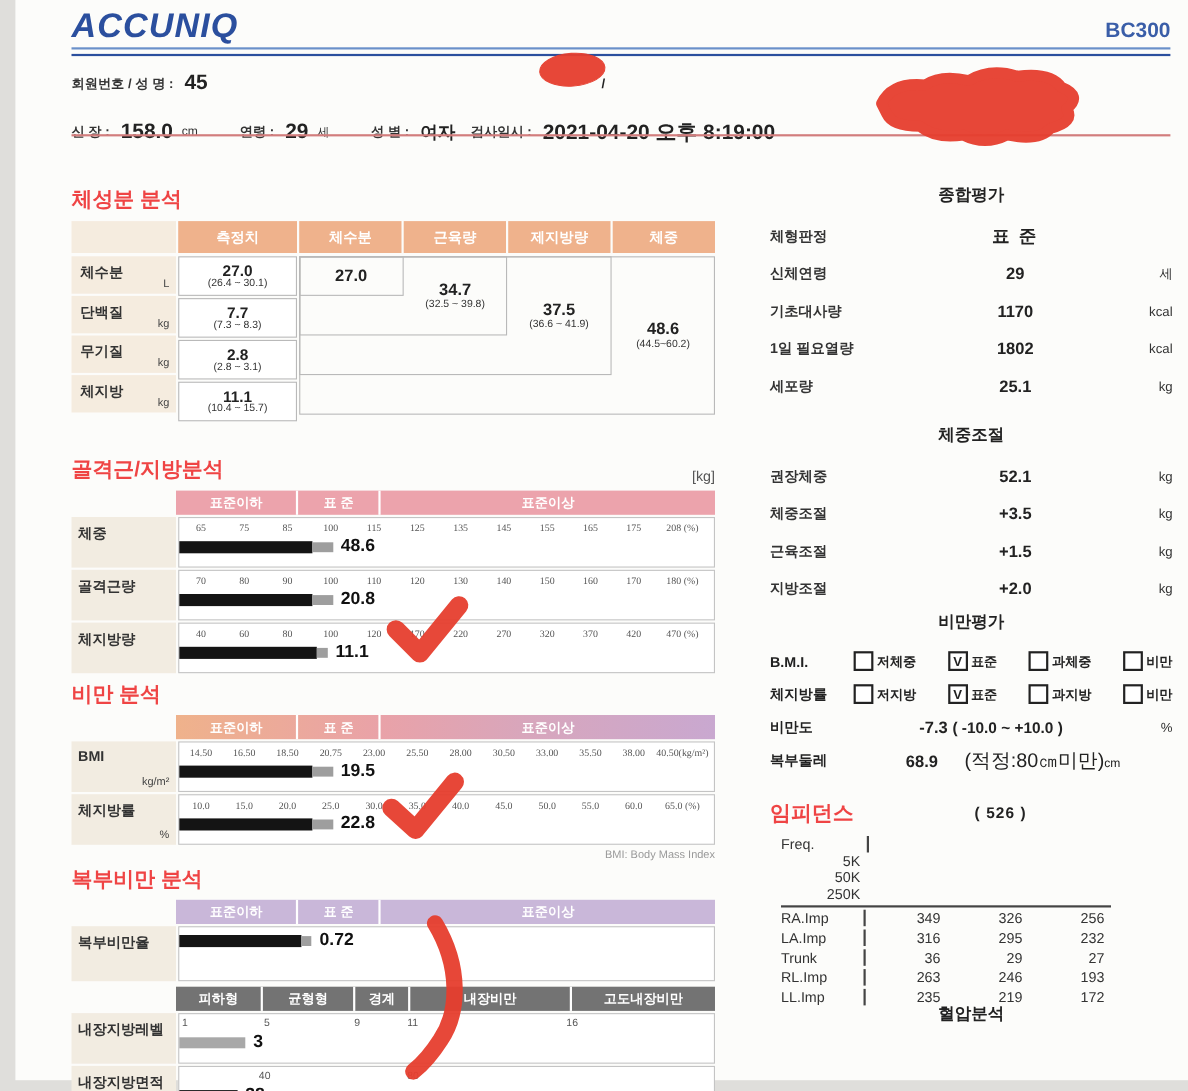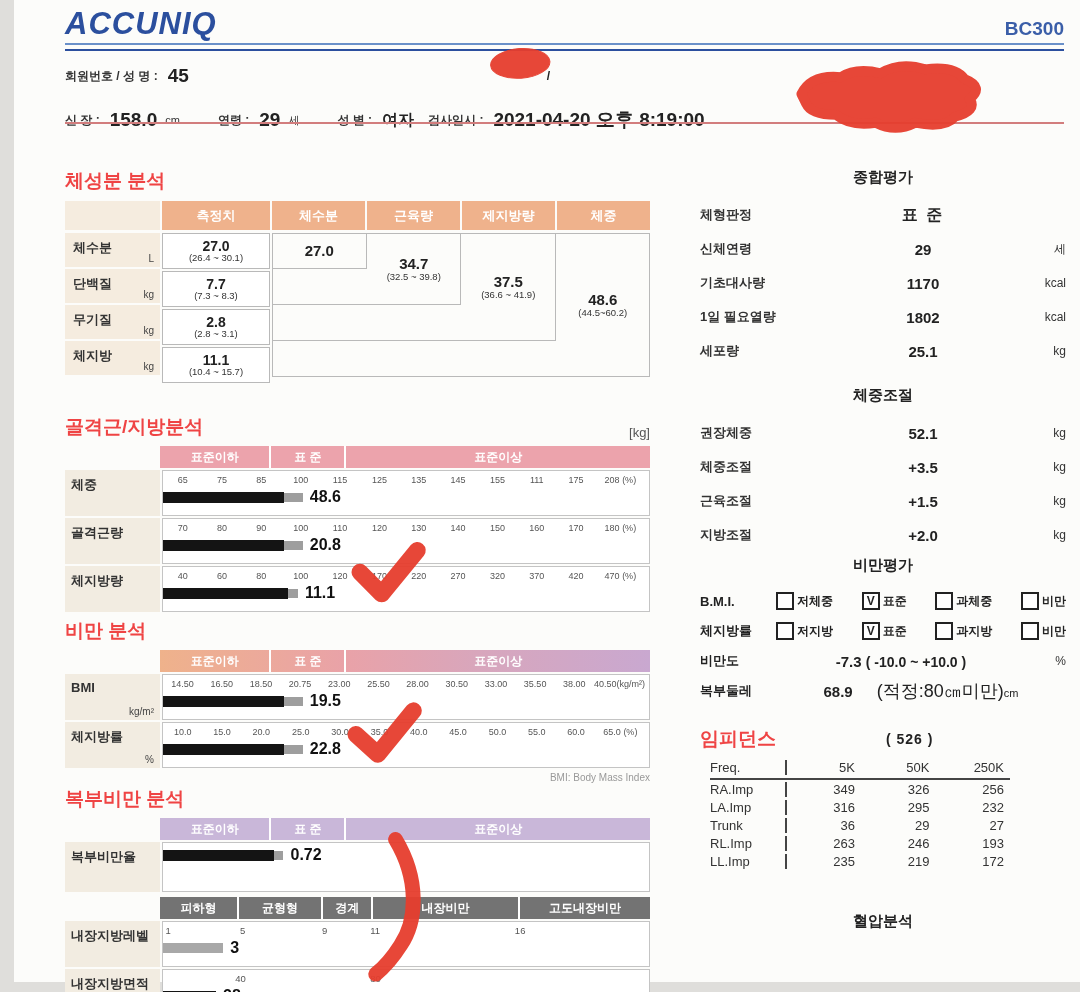--- a/index.html
+++ b/index.html
@@ -68,21 +68,21 @@
   .band-type{background:#737373;}
   .t1{width:16%;} .t2{width:17%;} .t3{width:10%;} .t4{width:30%;} .t5{width:27%;}
 
   .gauge-row{display:flex;margin-top:2px;}
   .g-label{width:95px;background:#f2ece1;position:relative;}
   .g-label .lbl{position:absolute;left:6px;top:6px;font-size:13px;font-weight:700;color:#333;}
   .g-label .unit{position:absolute;right:6px;bottom:3px;font-size:10px;color:#444;}
   .g-box{flex:1;margin-left:2px;border:1px solid #c4c4c4;background:#fff;padding:2px 4px 4px 0;}
   .g-h44 .g-box{height:38px;} .g-h48 .g-box{height:42px;}
   .g-scale{display:flex;font-size:9px;color:#555;height:14px;align-items:center;}
-  .g-scale span{flex:1;text-align:center;white-space:nowrap;}
+  .g-scale span{flex:1;text-align:center;white-space:nowrap;font-family:Liberation Serif, serif;}
   .g-scale span:last-child{flex:1.25;}
   .g-marks{position:relative;height:14px;font-size:9.5px;color:#555;}
   .g-marks span{position:absolute;top:1px;}
   .g-barline{display:flex;align-items:center;height:16px;margin-top:2px;}
   .g-bar{height:11px;background:#141414;}
   .g-tip{height:9px;background:#9e9e9e;}
   .g-bar.gray{background:#a8a8a8;height:10px;}
   .g-val{font-size:16px;font-weight:800;margin-left:7px;color:#111;}
   .bmi-note{text-align:right;font-size:10px;color:#999;margin-top:4px;}
 
@@ -107,21 +107,21 @@
   .opt .olb{font-size:12px;font-weight:700;}
   .deg-row{display:flex;align-items:center;height:30px;}
   .deg-val{flex:1;text-align:center;font-size:15px;font-weight:800;}
   .deg-val .rng{font-size:14px;}
   .waist-note{font-size:18px;font-weight:400;margin-left:20px;}
   .waist-unit{font-size:11px;font-weight:400;}
 
   .imp-head{display:flex;align-items:center;}
   .imp-badge{font-size:14px;font-weight:700;margin-left:110px;letter-spacing:1px;}
   .imp-table{margin-top:8px;margin-left:10px;width:300px;font-size:13px;color:#333;}
-  .imp-hrow{display:flex;border-bottom:2px solid #444;padding-bottom:3px;}
+  .imp-hrow{display:flex;border-bottom:2px solid #444;padding-bottom:3px;flex-direction:column;}
   .imp-row{display:flex;padding:1.5px 0;}
   .imp-row:first-of-type{margin-top:4px;}
   .c0{width:72px;border-right:2px solid #444;padding-right:6px;}
   .imp-hrow .c0{font-weight:400;}
   .c1,.c2,.c3{width:72px;text-align:right;padding-right:6px;}
 
   
   .ann{position:absolute;left:0;top:0;width:100%;height:100%;pointer-events:none;}
 </style>
 </head>
@@ -250,21 +250,21 @@
         <div class="g-scale">
             <span>65</span>
             <span>75</span>
             <span>85</span>
             <span>100</span>
             <span>115</span>
             <span>125</span>
             <span>135</span>
             <span>145</span>
             <span>155</span>
-            <span>111</span>
+            <span>165</span>
             <span>175</span>
             <span>208 (%)</span>
           </div>
         <div class="g-barline">
           <div class="g-bar" style="width: 25%;"></div>
           <div class="g-tip" style="width: 4%;"></div>
           <span class="g-val">48.6</span>
         </div>
       </div>
     </div>

